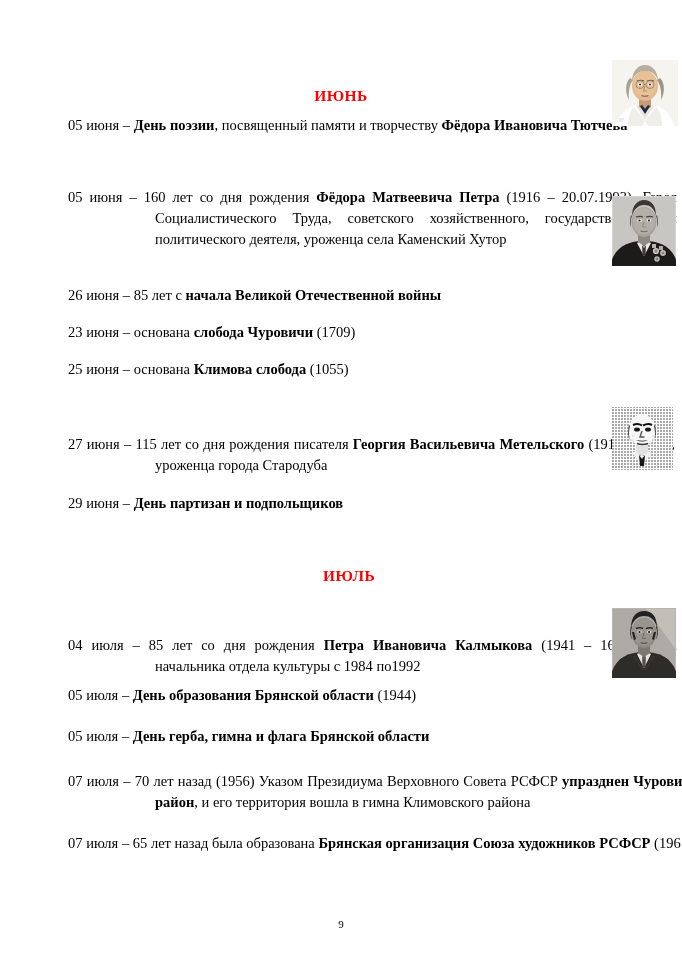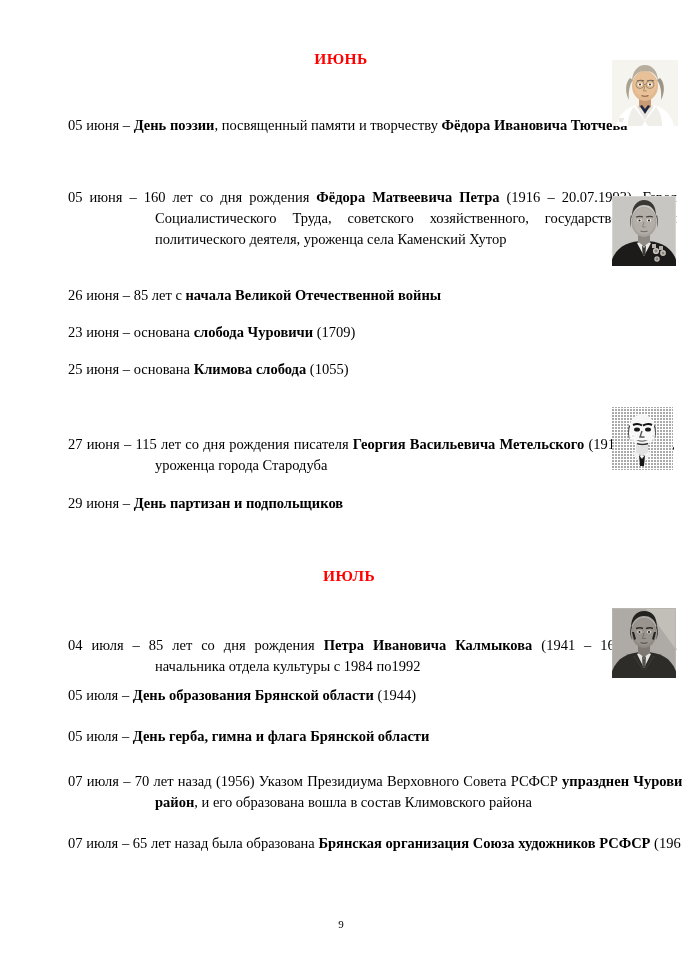--- a/index.html
+++ b/index.html
@@ -73,21 +73,21 @@
     width: 682px;
     text-align: center;
     font-size: 11px;
   }
 </style>
 </head>
 <body>
 
 <div class="page">
 
-  <div class="month-heading" id="month-june-heading" style="color: rgb(255, 0, 0);">ИЮНЬ</div>
+  <div class="month-heading" id="month-june-heading" style="color: rgb(255, 0, 0); margin-top: 37px;">ИЮНЬ</div>
 
   <div class="entry w-narrow" style="top:115px;font-family:Liberation Serif, serif;">
     <span>05  июня  –  </span><b>День  поэзии</b><span>, посвященный памяти и творчеству </span><b>Фёдора Ивановича Тютчева</b>
   </div>
 
   <div class="entry w-mid" style="top:187px;">
     <span>05 июня – </span><span>160 лет со дня рождения </span><b>Фёдора Матвеевича Петра</b><span> (1916 – 20.07.1993), Героя Социалистического Труда, советского хозяйственного, государственного и политического деятеля, уроженца села Каменский Хутор</span>
   </div>
 
   <div class="entry w-wide" style="top:285px;">
@@ -119,21 +119,21 @@
 
   <div class="entry w-wide" style="top:685px;">
     <span>05 июля – </span><b>День образования Брянской области</b><span> (1944)</span>
   </div>
 
   <div class="entry w-wide" style="top:726px;">
     <span>05 июля – </span><b>День  герба, гимна и флага Брянской области</b>
   </div>
 
   <div class="entry w-wide" style="top:771px;">
-    <span>07  июля  –  </span><span>70  лет  назад  (1956)  Указом  Президиума  Верховного  Совета  РСФСР </span><b>упразднен Чуровичский район</b><span>, и его образована вошла в состав Климовского района</span>
+    <span>07  июля  –  </span><span>70  лет  назад  (1956)  Указом  Президиума  Верховного  Совета  РСФСР </span><b>упразднен Чуровичский район</b><span>, и его территория вошла в гимна Климовского района</span>
   </div>
 
   <div class="entry w-wide" style="top:833px;">
     <span>07   июля – </span><span>65 лет назад была образована </span><b>Брянская организация Союза художников РСФСР</b><span> (1961)</span>
   </div>
 
   <div class="photo" style="left:612px; top:60px; width:66px; height:66px;">
     <svg width="66" height="66" viewBox="0 0 66 66" aria-hidden="true">
       <rect width="66" height="66" fill="#f6f4ef"></rect>
 

